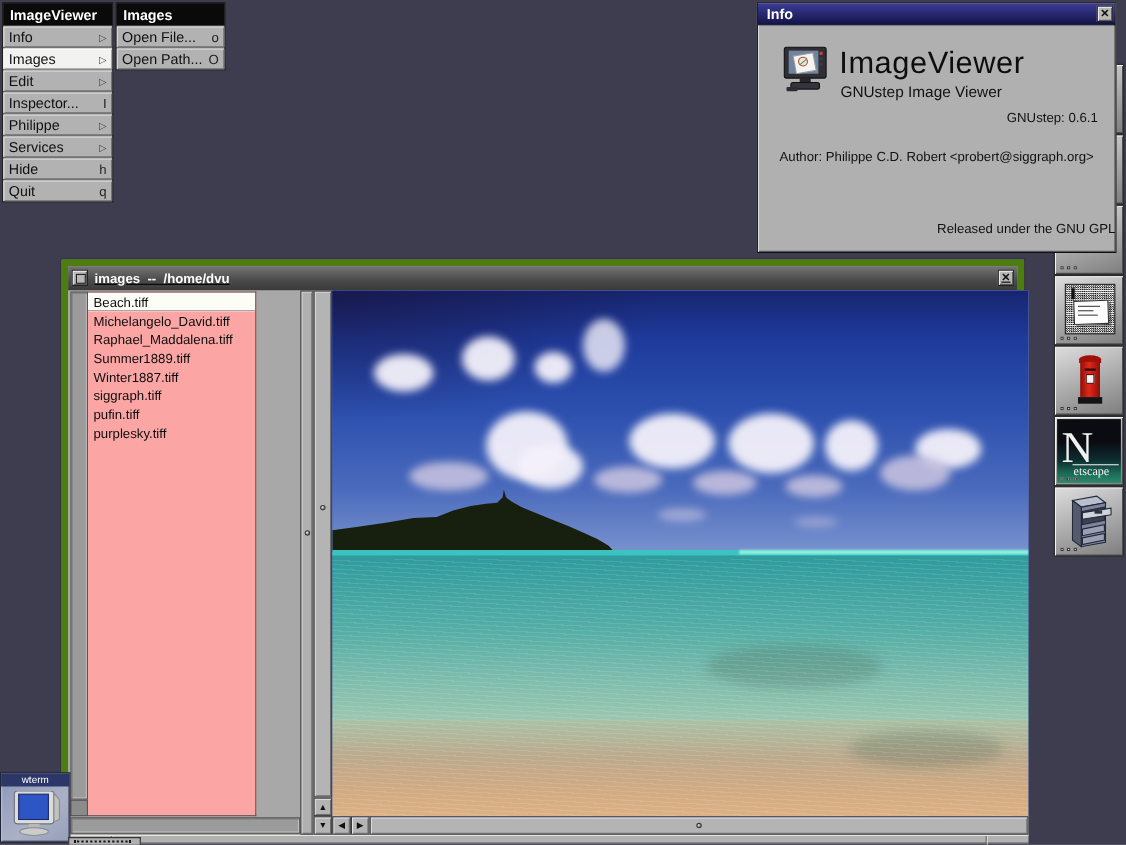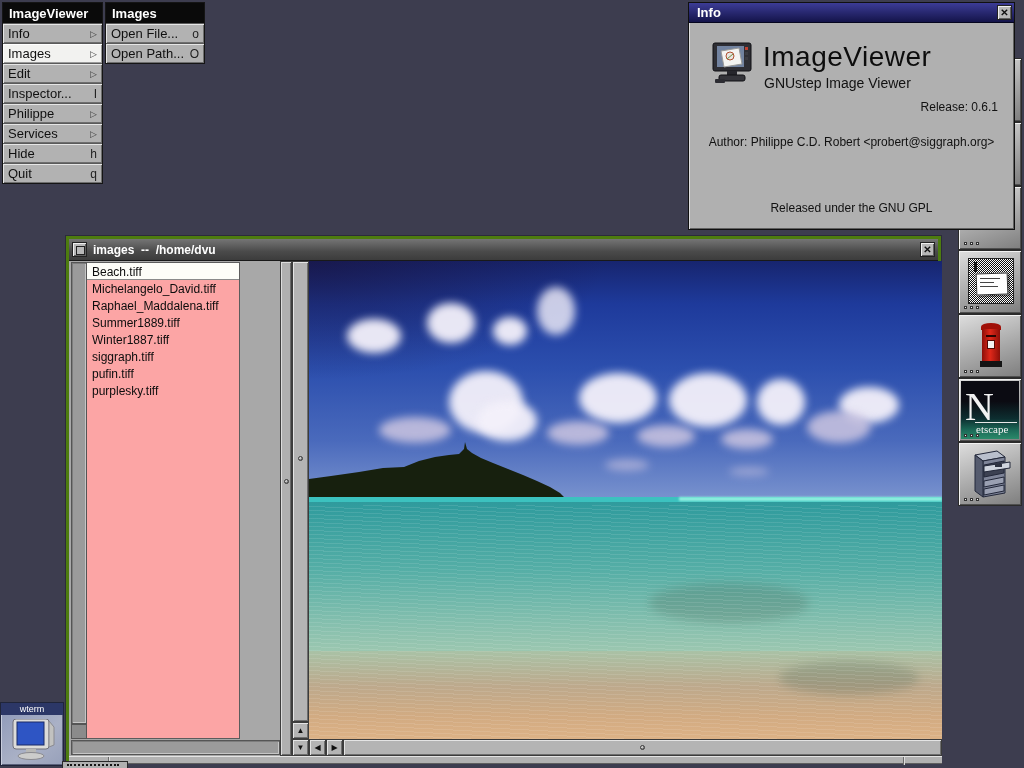--- a/index.html
+++ b/index.html
@@ -32,32 +32,32 @@
   #info-titlebar { height:20px; background:linear-gradient(#3c3c96, #14144a);
     display:flex; align-items:center; padding:0 2px 0 8px; border-bottom:1px solid #05051e; }
   #info-titlebar .t { color:#fff; font-weight:bold; font-size:13px; flex:1; }
   .info-body { position:relative; width:100%; height:206px; font-size:12px; color:#111; }
   #app-icon { left:20px; top:18px; width:48px; height:46px; }
   .app-name { left:74px; top:18px; font-size:28px; letter-spacing:0.5px; color:#0d0d0d; }
   .app-sub { left:75px; top:52px; font-size:14px; font-weight:normal; }
   .app-rel { right:16px; top:77px; }
   .app-author { left:0; top:112px; width:100%; text-align:center; }
   .app-copy { left:0; top:158px; width:100%; text-align:center; }
-  .app-lic { left:0; top:178px; width:100%; text-align:center; }
+  .app-lic { left:0; top:178px; width:100%; text-align:right; }
 
   
   .tile { position:absolute; left:958px; width:64px; height:64px;
     background:linear-gradient(160deg,#dedede,#a8a8a8 55%,#7e7e7e);
     border:1px solid #2b2b2b; box-shadow: inset 1px 1px 0 #f2f2f2, inset -1px -1px 0 #4f4f4f; }
   .tile .dots { position:absolute; left:5px; bottom:4px; display:flex; gap:3px; }
   .tile .dots i { width:3px; height:3px; background:#f5f5f5; border:1px solid #333; display:block; }
 
   
-  #viewer { left:66px; top:236px; width:875px; height:526px; background:#a8a8a8;
-    border:3px solid #4d7c0f; box-shadow:0 0 0 1px #00000044; }
+  #viewer { left:56px; top:236px; width:875px; height:526px; background:#a8a8a8;
+    border:6px solid #4d7c0f; box-shadow:0 0 0 1px #00000044;text-decoration:underline; }
   #viewer-titlebar { height:22px; background:linear-gradient(#757575,#4a4a4a 60%,#3c3c3c);
     border-bottom:1px solid #191919; display:flex; align-items:center; padding:0 3px; }
   #viewer-titlebar .t { color:#fff; font-weight:bold; font-size:12px; margin-left:6px; flex:1; white-space:pre; }
   .mini-btn { width:15px; height:15px; background:#b8b8b8; border:1px solid #222;
     box-shadow: inset 1px 1px 0 #efefef, inset -1px -1px 0 #5f5f5f; position:relative; }
   .mini-btn::after { content:""; position:absolute; left:3px; top:3px; width:7px; height:7px; border:1px solid #222; }
   #viewer-content { position:relative; width:873px; height:495px; background:#a8a8a8; }
 
   .scroll-track { background:#9b9b9b; border:1px solid #555;
     box-shadow: inset 1px 1px 0 #7d7d7d, inset -1px -1px 0 #c6c6c6; }
@@ -325,21 +325,21 @@
         <rect x="36" y="6" width="3" height="3" fill="#c04030"></rect>
         <rect x="36" y="11" width="3" height="3" fill="#3a3a40"></rect>
         <rect x="36" y="16" width="3" height="3" fill="#3a3a40"></rect>
         <rect x="18" y="30" width="10" height="4" fill="#26262c"></rect>
         <rect x="10" y="34" width="26" height="6" rx="2" fill="#34343a" stroke="#101014"></rect>
         <rect x="6" y="38" width="10" height="4" rx="1" fill="#2c2c32"></rect>
       </svg>
     </span>
     <span class="abs app-name">ImageViewer</span>
     <span class="abs app-sub">GNUstep Image Viewer</span>
-    <span class="abs app-rel">Release: 0.6.1</span>
+    <span class="abs app-rel">GNUstep: 0.6.1</span>
     <span class="abs app-author">Author: Philippe C.D. Robert &lt;probert@siggraph.org&gt;</span>
     <span class="abs app-lic">Released under the GNU GPL</span>
   </div>
 </div>
 
 <div class="menu" style="left:2px; top:2px;">
   <div class="menu-title">ImageViewer</div>
   <div class="menu-item">
     <span class="lbl">Info</span>
     <span class="arr">▷</span>

